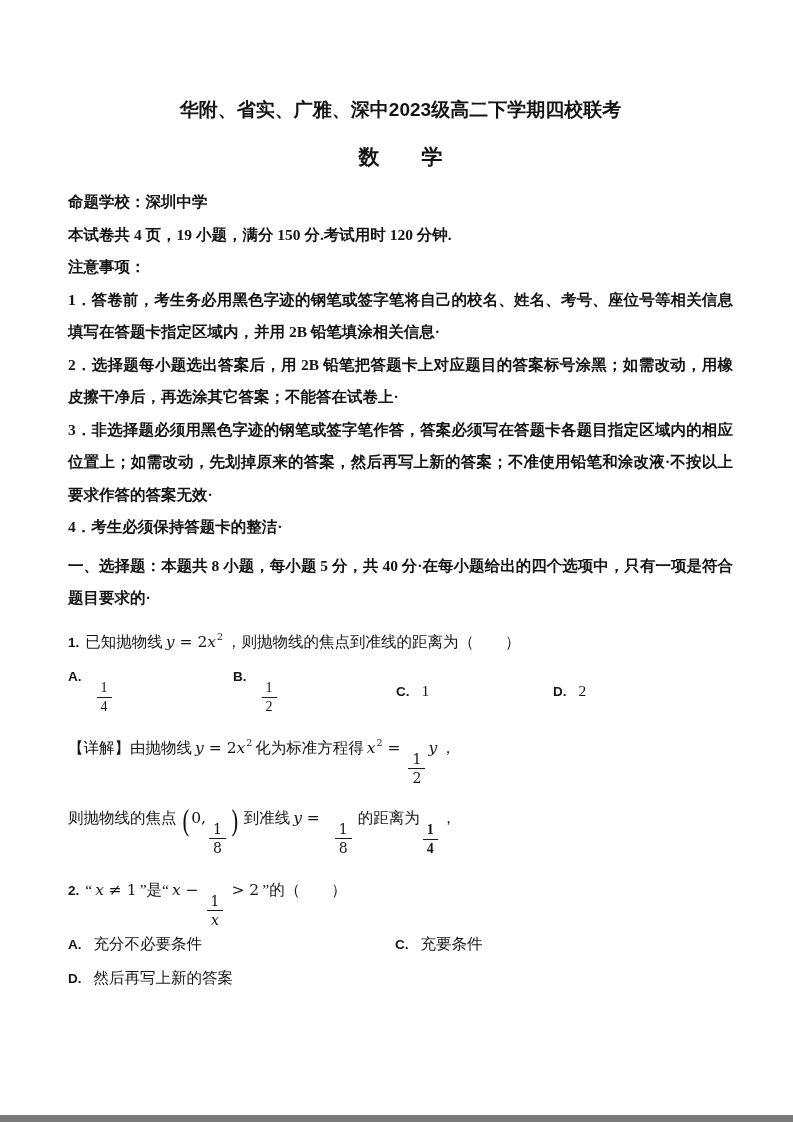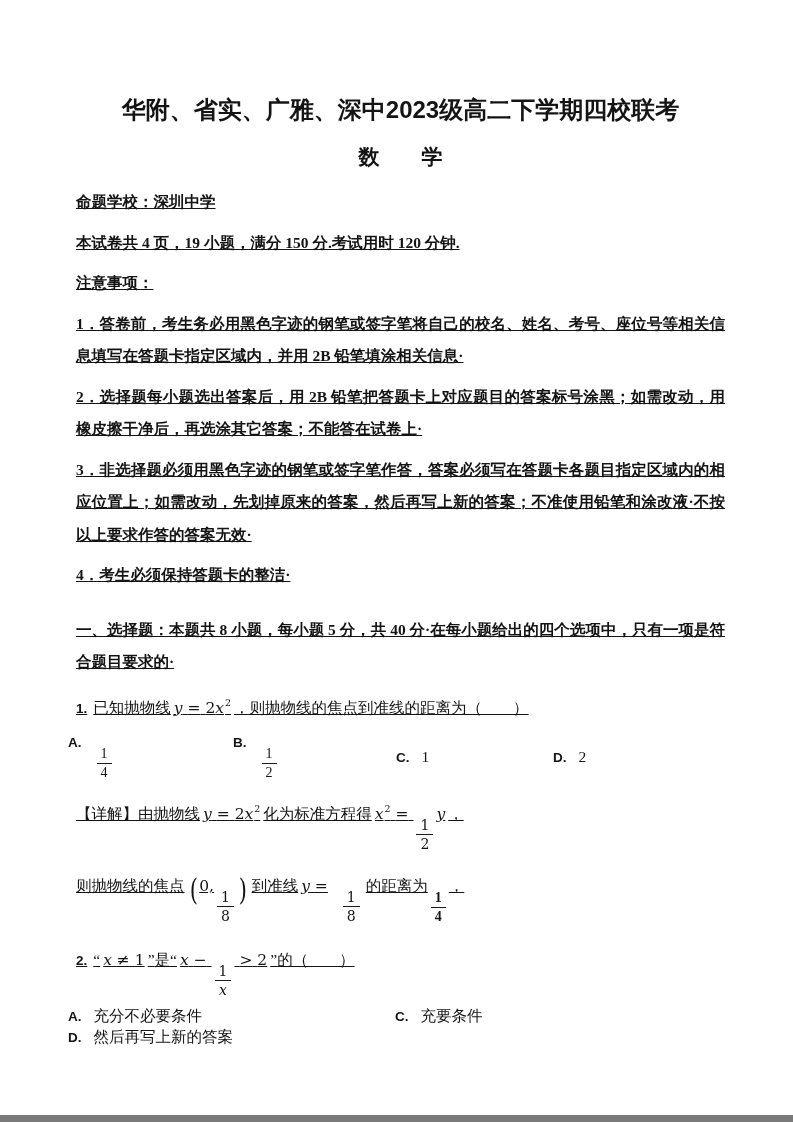--- a/index.html
+++ b/index.html
@@ -1,40 +1,40 @@
 <!DOCTYPE html>
 <html><head>
 <meta charset="utf-8">
 <style>
   html,body{margin:0;padding:0;background:#fff;}
   .page{position:relative;width:793px;height:1122px;background:#ffffff;overflow:hidden;
         font-family:"Liberation Serif","DejaVu Serif",serif;color:#141414;}
   .content{padding:96px 60px 0 68px;width:665px;}
-  .title{font-size:24px;font-weight:700;text-align:center;margin:0 0 18px 0;line-height:28px;}
+  .title{font-size:19px;font-weight:700;text-align:center;margin:0 0 18px 0;line-height:28px;}
   .latin-b{font-family:"Liberation Sans","DejaVu Sans",sans-serif;font-weight:700;}
   .subject{font-size:21px;font-weight:700;text-align:center;margin:0 0 14px 0;line-height:30px;}
-  p{margin:8px;text-decoration:underline;}
+  p{margin:0;}
   .bline{font-weight:700;font-size:15.5px;line-height:32.5px;text-align:justify;}
   .rline{font-weight:400;font-size:15.5px;line-height:32.5px;}
   .section-gap{height:6px;}
   .qnum{font-family:"Liberation Sans","DejaVu Sans",sans-serif;font-weight:700;font-size:13.5px;margin-right:6px;}
   .optl{font-family:"Liberation Sans","DejaVu Sans",sans-serif;font-weight:700;font-size:13.5px;margin-right:12px;}
   .ansl{font-family:"Liberation Sans","DejaVu Sans",sans-serif;font-weight:700;font-size:13.5px;}
   .math{font-family:"DejaVu Serif",serif;margin:0 3px;white-space:nowrap;}
   .mi{font-style:italic;}
   .math sup{font-size:9.5px;vertical-align:7px;margin-left:1px;}
   .frac{display:inline-flex;flex-direction:column;text-align:center;vertical-align:-11px;
         line-height:1.15;font-size:14px;margin:0 3px;}
   .frac .fn{padding:0 4px 1px 4px;border-bottom:1px solid #1a1a1a;}
   .frac .fd{padding-top:1px;}
   .bigparen{display:inline-block;font-size:30px;font-weight:300;transform:scaleX(.7);
             vertical-align:-9px;font-family:"DejaVu Serif",serif;}
   .opts4{display:grid;grid-template-columns:165px 163px 157px auto;align-items:center;
          margin:8px 0 2px 0;min-height:46px;font-size:15.5px;}
-  .opts2{display:grid;grid-template-columns:327px auto;margin:6px 0 2px 0;font-size:15.5px;line-height:20px;}
+  .opts2{display:grid;grid-template-columns:327px auto;row-gap:13px;margin:6px 0 2px 0;font-size:15.5px;line-height:20px;}
   .stem{margin-top:6px;}
   .answer-line{line-height:31px;margin-top:2px;}
   .detail-line{margin-top:6px;}
   .tall{line-height:44px;}
   .taller{line-height:52px;}
   .gapsp{display:inline-block;width:12px;}
   .bold{font-weight:700;}
   .bottom-bar{position:absolute;left:0;right:0;bottom:0;height:7px;background:#7a7a7a;}
 </style>
 </head>

